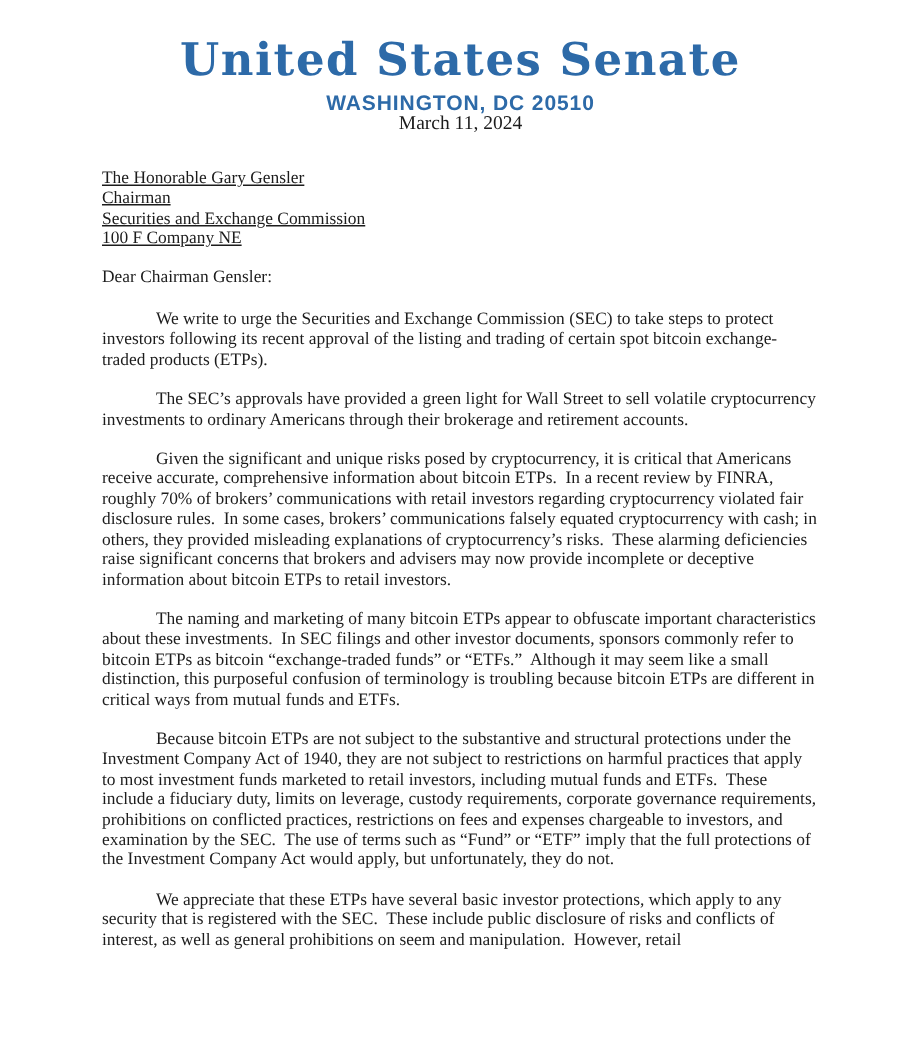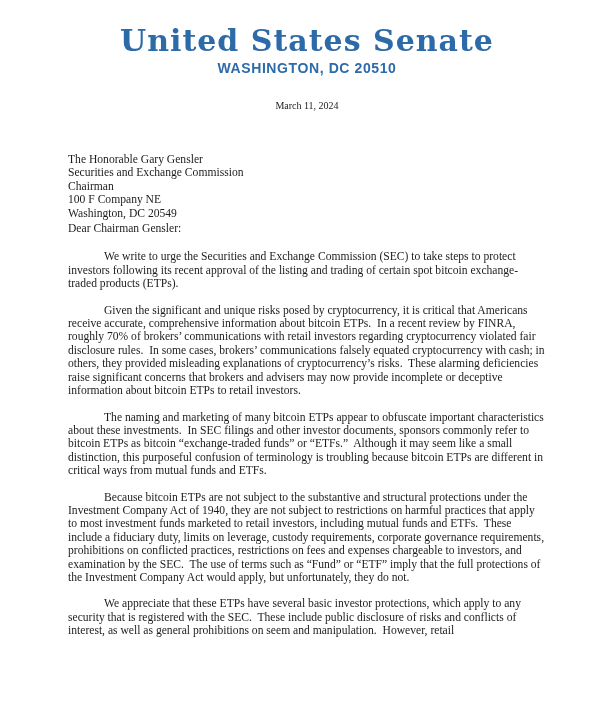--- a/index.html
+++ b/index.html
@@ -31,33 +31,34 @@
   .letterhead-subtitle {
     font-family: "Liberation Sans", sans-serif;
     font-size: 14px;
     line-height: 14px;
     font-weight: bold;
     color: #2d6aa8;
     letter-spacing: 0.6px;
     margin-top: 3px;
   }
   .letter-date {
-    font-size: 10px;
+    font-size: 13px;
     line-height: 13px;
     color: #1c1c1c;
-    margin-top: 24px;
+    margin-top: 0;
   }
   .recipient {
-    margin-top: 41px;
+    margin-top: 24px;
     font-size: 11.6px;
     line-height: 13.4px;
+    text-decoration: underline;
   }
   .recipient div { white-space: pre-wrap; }
   .salutation {
-    margin-top: 2px;
+    margin-top: 12px;
     font-size: 11.6px;
     line-height: 13.4px;
   }
   .body-paragraphs { margin-top: 15px; }
   .para {
     font-size: 11.6px;
     line-height: 13.4px;
     margin: 13px 0 0 0;
     text-indent: 36px;
     text-align: left;
@@ -70,29 +71,29 @@
 <div class="page">
 
   <div class="letterhead">
     <div class="letterhead-title">United States Senate</div>
     <div class="letterhead-subtitle">WASHINGTON, DC 20510</div>
     <div class="letter-date">March 11, 2024</div>
   </div>
 
   <div class="recipient">
     <div>The Honorable Gary Gensler</div>
+    <div>Chairman</div>
     <div>Securities and Exchange Commission</div>
-    <div>Chairman</div>
     <div>100 F Company NE</div>
-    <div>Washington, DC 20549</div>
   </div>
 
   <div class="salutation">Dear Chairman Gensler:</div>
 
   <div class="body-paragraphs">
     <p class="para">We write to urge the Securities and Exchange Commission (SEC) to take steps to protect investors following its recent approval of the listing and trading of certain spot bitcoin exchange-traded products (ETPs).</p>
+    <p class="para">The SEC’s approvals have provided a green light for Wall Street to sell volatile cryptocurrency investments to ordinary Americans through their brokerage and retirement accounts.</p>
     <p class="para">Given the significant and unique risks posed by cryptocurrency, it is critical that Americans receive accurate, comprehensive information about bitcoin ETPs.  In a recent review by FINRA, roughly 70% of brokers’ communications with retail investors regarding cryptocurrency violated fair disclosure rules.  In some cases, brokers’ communications falsely equated cryptocurrency with cash; in others, they provided misleading explanations of cryptocurrency’s risks.  These alarming deficiencies raise significant concerns that brokers and advisers may now provide incomplete or deceptive information about bitcoin ETPs to retail investors.</p>
     <p class="para">The naming and marketing of many bitcoin ETPs appear to obfuscate important characteristics about these investments.  In SEC filings and other investor documents, sponsors commonly refer to bitcoin ETPs as bitcoin “exchange-traded funds” or “ETFs.”  Although it may seem like a small distinction, this purposeful confusion of terminology is troubling because bitcoin ETPs are different in critical ways from mutual funds and ETFs.</p>
     <p class="para">Because bitcoin ETPs are not subject to the substantive and structural protections under the Investment Company Act of 1940, they are not subject to restrictions on harmful practices that apply to most investment funds marketed to retail investors, including mutual funds and ETFs.  These include a fiduciary duty, limits on leverage, custody requirements, corporate governance requirements, prohibitions on conflicted practices, restrictions on fees and expenses chargeable to investors, and examination by the SEC.  The use of terms such as “Fund” or “ETF” imply that the full protections of the Investment Company Act would apply, but unfortunately, they do not.</p>
     <p class="para">We appreciate that these ETPs have several basic investor protections, which apply to any security that is registered with the SEC.  These include public disclosure of risks and conflicts of interest, as well as general prohibitions on seem and manipulation.  However, retail</p>
   </div>
 
 </div>
 
 </body></html>

